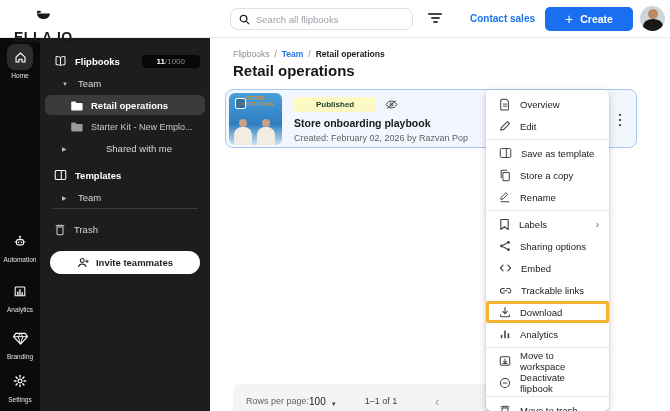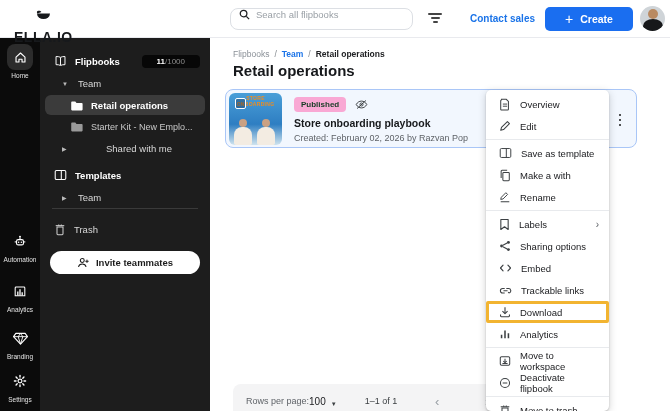--- a/index.html
+++ b/index.html
@@ -6,21 +6,21 @@
   html,body { width:670px; height:411px; overflow:hidden; background:#fff;
     font-family:"Liberation Sans", sans-serif; -webkit-font-smoothing:antialiased; }
   .stage { position:relative; width:670px; height:411px; }
 
   
   .topbar { position:absolute; left:0; top:0; width:670px; height:38px; background:#fff;
     border-bottom:1px solid #e9eaee; z-index:40; }
   .logo { position:absolute; left:14px; top:9px; display:flex; align-items:center; gap:6px;flex-direction:column; }
   .logo-text { font-size:14px; font-weight:bold; letter-spacing:.5px; color:#17191c; }
   .search { position:absolute; left:230px; top:8px; width:183px; height:22px; border:1px solid #dcdfe4;
-    border-radius:8px; display:flex; align-items:flex-start; padding:0 8px; gap:6px; background:#fff; }
+    border-radius:8px; display:flex; align-items:center; padding:0 8px; gap:6px; background:#fff; }
   .search input { border:none; outline:none; font-size:9.5px; color:#202124; width:140px;
     font-family:"Liberation Sans", sans-serif; background:transparent; }
   .search input::placeholder { color:#9aa0a6; }
   .filter { position:absolute; left:428px; top:13px; width:15px; height:12px; cursor:pointer; }
   .filter i { display:block; height:1.6px; background:#444; margin-bottom:2.6px; border-radius:1px; }
   .filter i:nth-child(1){width:14px;} .filter i:nth-child(2){width:9px; margin-left:2.5px;}
   .filter i:nth-child(3){width:5px; margin-left:4.5px;}
   .contact { position:absolute; left:470px; top:13px; font-size:10px; font-weight:bold; color:#1a73e8; cursor:pointer; }
   .create-btn { position:absolute; left:545px; top:7px; width:88px; height:24px; background:#1a6ef0;
     border:none; border-radius:5px; color:#fff; font-size:10.5px; font-weight:bold; display:flex;
@@ -80,22 +80,22 @@
     color:#f08c1e; line-height:1.2; letter-spacing:.3px; }
   .person { position:absolute; bottom:0; width:20px; height:26px; }
   .person::before { content:""; position:absolute; left:6px; top:0; width:8px; height:8px; border-radius:50%; background:#caa183; }
   .person::after { content:""; position:absolute; left:1px; top:8px; width:18px; height:18px;
     border-radius:8px 8px 2px 2px; background:#f3ece2; }
   .p1 { left:4px; } .p2 { left:27px; }
   .thumb-check { position:absolute; left:6px; top:5px; width:11px; height:11px; border:1.7px solid #fff;
     border-radius:2px; background:rgba(20,40,70,.35); cursor:pointer; }
   .card-body { position:absolute; left:68px; top:7px; }
   .badge-row { display:flex; align-items:center; gap:9px; }
-  .pub-badge { background:#f9a8d4; color:#153c24; font-size:8px; font-weight:bold; border-radius:4px;
-    padding:3px 7px; }
+  .pub-badge { background:#fef9c3; color:#153c24; font-size:8px; font-weight:bold; border-radius:4px;
+    padding:3px 22px; }
   .card-title { margin-top:5px; font-size:10.5px; font-weight:bold; color:#17191c; }
   .card-sub { margin-top:4px; font-size:9px; color:#5f6368; }
   .kebab { position:absolute; right:9px; top:21px; width:14px; height:18px; display:flex; flex-direction:column;
     align-items:center; justify-content:center; gap:2.4px; cursor:pointer; background:none; border:none; }
   .kebab i { width:2.6px; height:2.6px; background:#1b1b1b; border-radius:50%; }
 
   
   .footer { position:absolute; left:23px; top:346px; width:344px; height:34px; background:#f4f4f5;
     border-radius:8px; display:flex; align-items:center; font-size:9px; color:#5f6368; z-index:5; padding-left:13px; }
   .rpp-value { margin-left:0; color:#202124; font-size:10px; display:flex; align-items:flex-end; gap:5px; cursor:pointer; }
@@ -382,21 +382,21 @@
         </span>
       <span>Save as template</span>
     </div>
     <div class="mi">
       <span>
           <svg class="ic" width="12" height="13" viewBox="0 0 14 15">
             <rect x="4.5" y="4" width="7.5" height="9.5" rx="1" fill="none" stroke="#3c4043" stroke-width="1.2"></rect>
             <path d="M2.5 10.5v-8a1 1 0 0 1 1-1h6" fill="none" stroke="#3c4043" stroke-width="1.2"></path>
           </svg>
         </span>
-      <span>Make a with</span>
+      <span>Store a copy</span>
     </div>
     <div class="mi">
       <span>
           <svg class="ic" width="12" height="12" viewBox="0 0 14 14">
             <path d="M2 9.8l.7-2.5L8 2l2 2-5.3 5.3z" fill="none" stroke="#3c4043" stroke-width="1.1" stroke-linejoin="round"></path>
             <line x1="2" y1="12.5" x2="12" y2="12.5" stroke="#3c4043" stroke-width="1.2"></line>
           </svg>
         </span>
       <span>Rename</span>
     </div>

